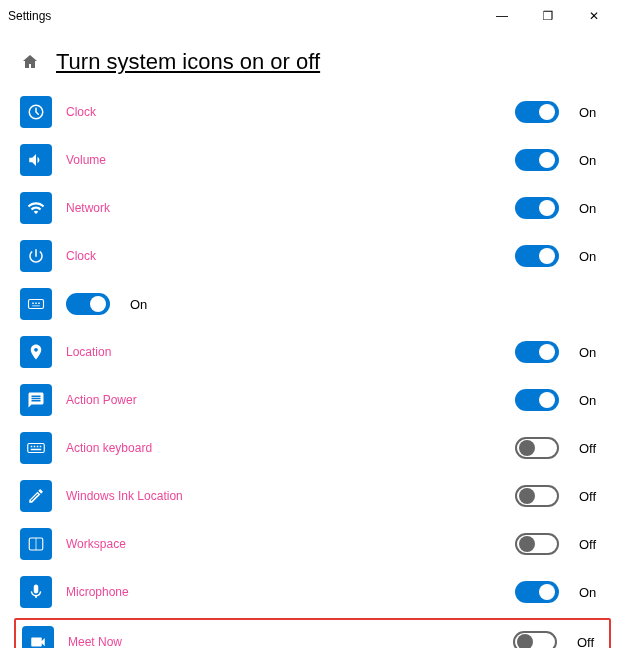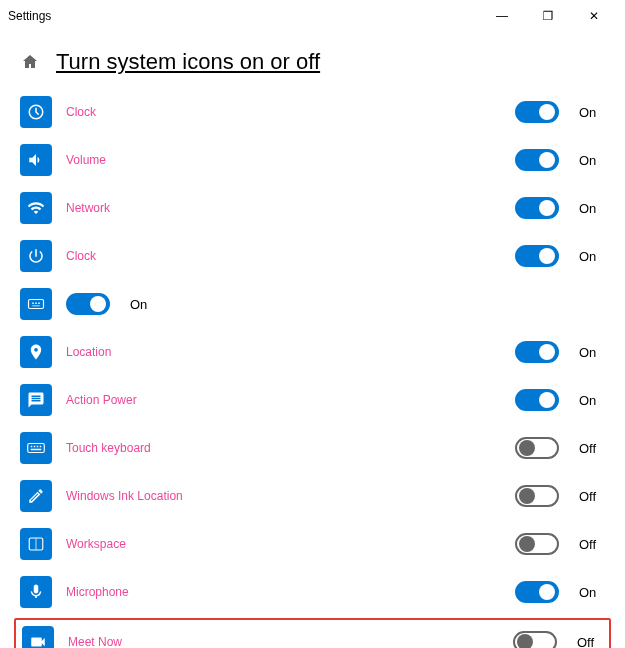--- a/index.html
+++ b/index.html
@@ -302,21 +302,21 @@
           <span class="toggle-label">On</span>
         </div>
       </div>
       <div class="setting-row">
         <div class="icon-box">
           <svg class="icon-svg" viewBox="0 0 24 24">
             <rect x="1" y="6" width="22" height="12" rx="2" stroke="white" stroke-width="1.5" fill="none"></rect>
             <path d="M5 9h2v2H5zm4 0h2v2H9zm4 0h2v2h-2zm4 0h2v2h-2zM5 13h14v2H5z" fill="white"></path>
           </svg>
         </div>
-        <span class="setting-name">Touch keyboard</span>
+        <span class="setting-name">Action keyboard</span>
         <div class="toggle-container">
           <div class="toggle off">
             <div class="toggle-thumb"></div>
           </div>
           <span class="toggle-label">Off</span>
         </div>
       </div>
       <div class="setting-row">
         <div class="icon-box">
           <svg class="icon-svg" viewBox="0 0 24 24">

